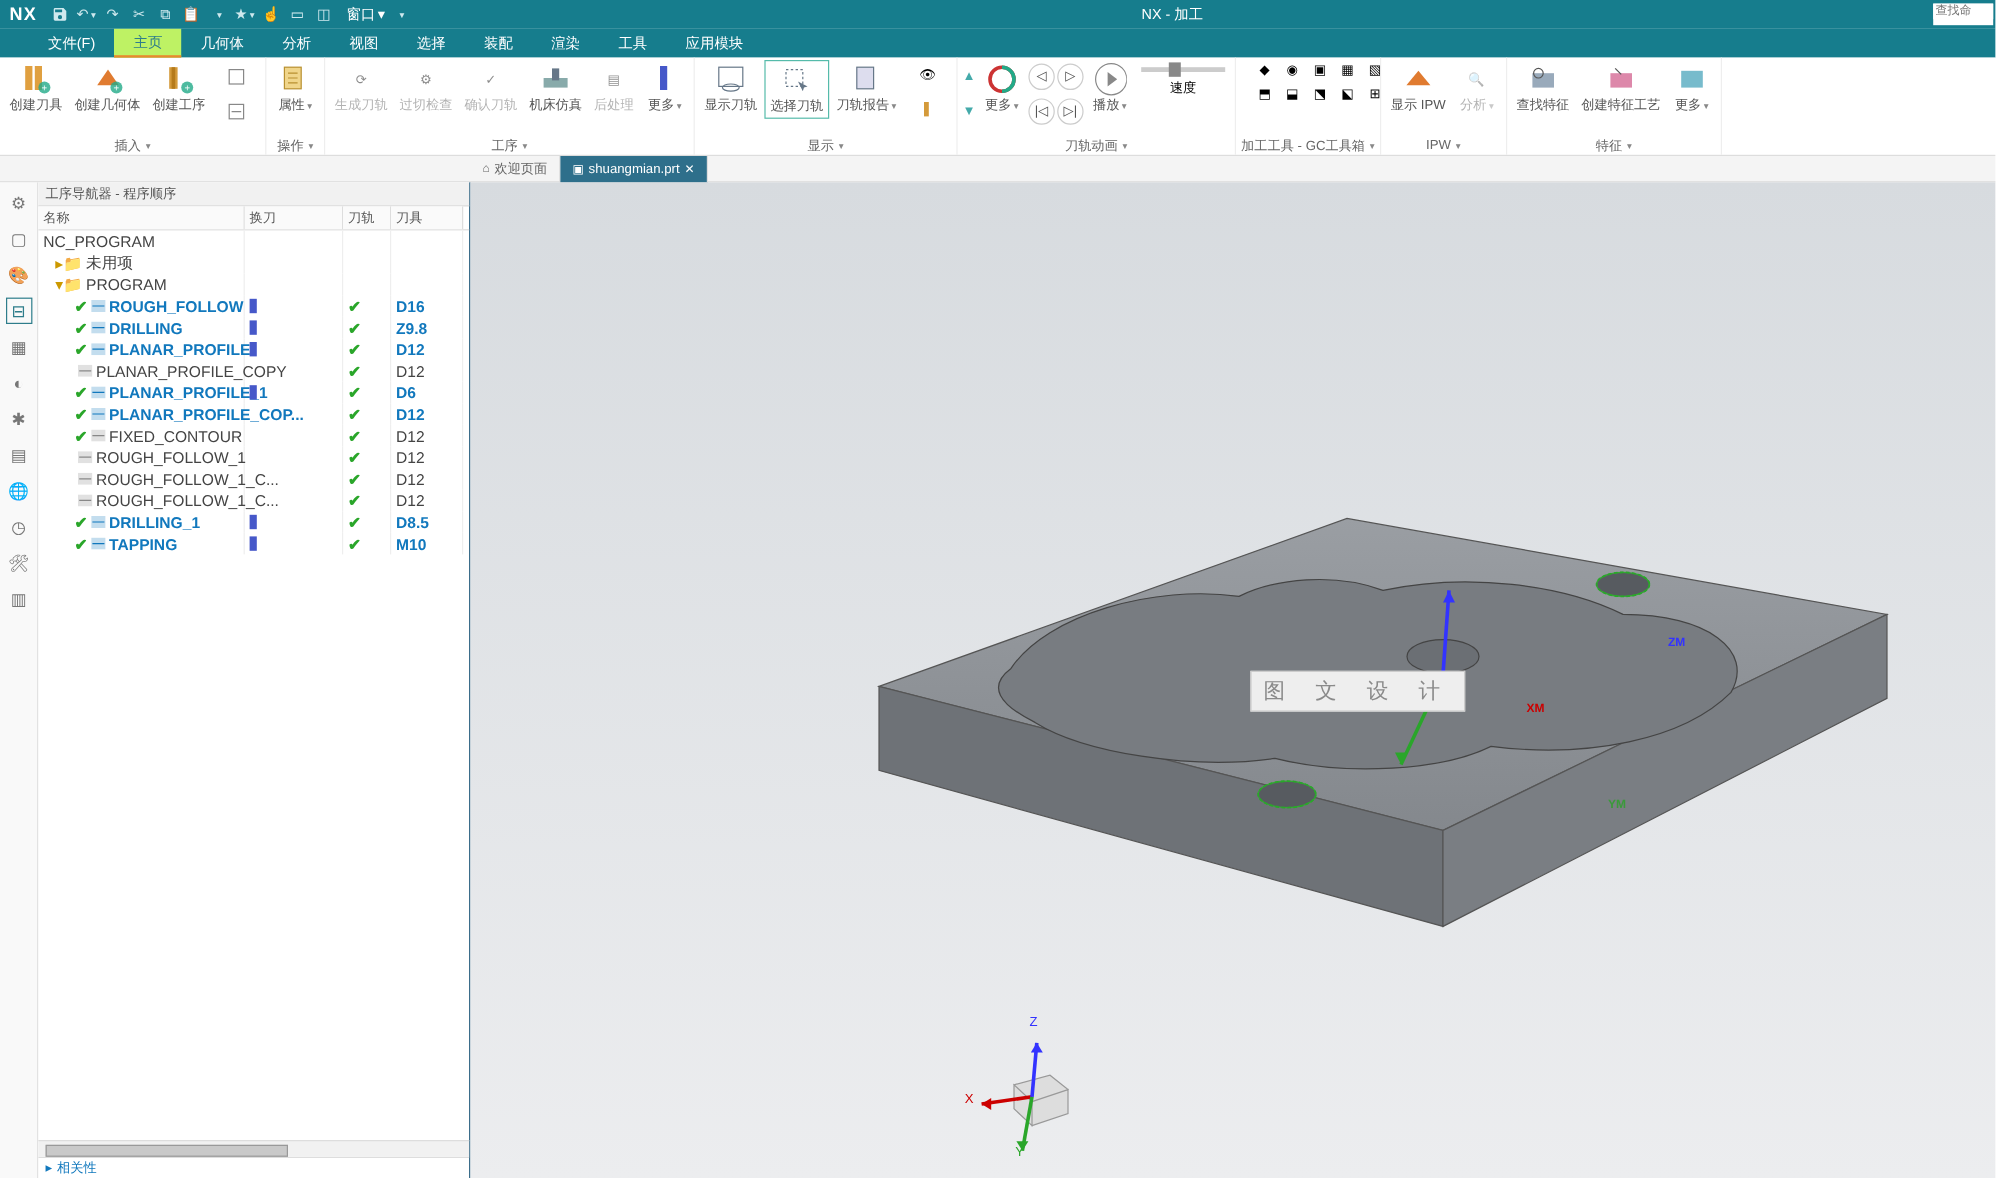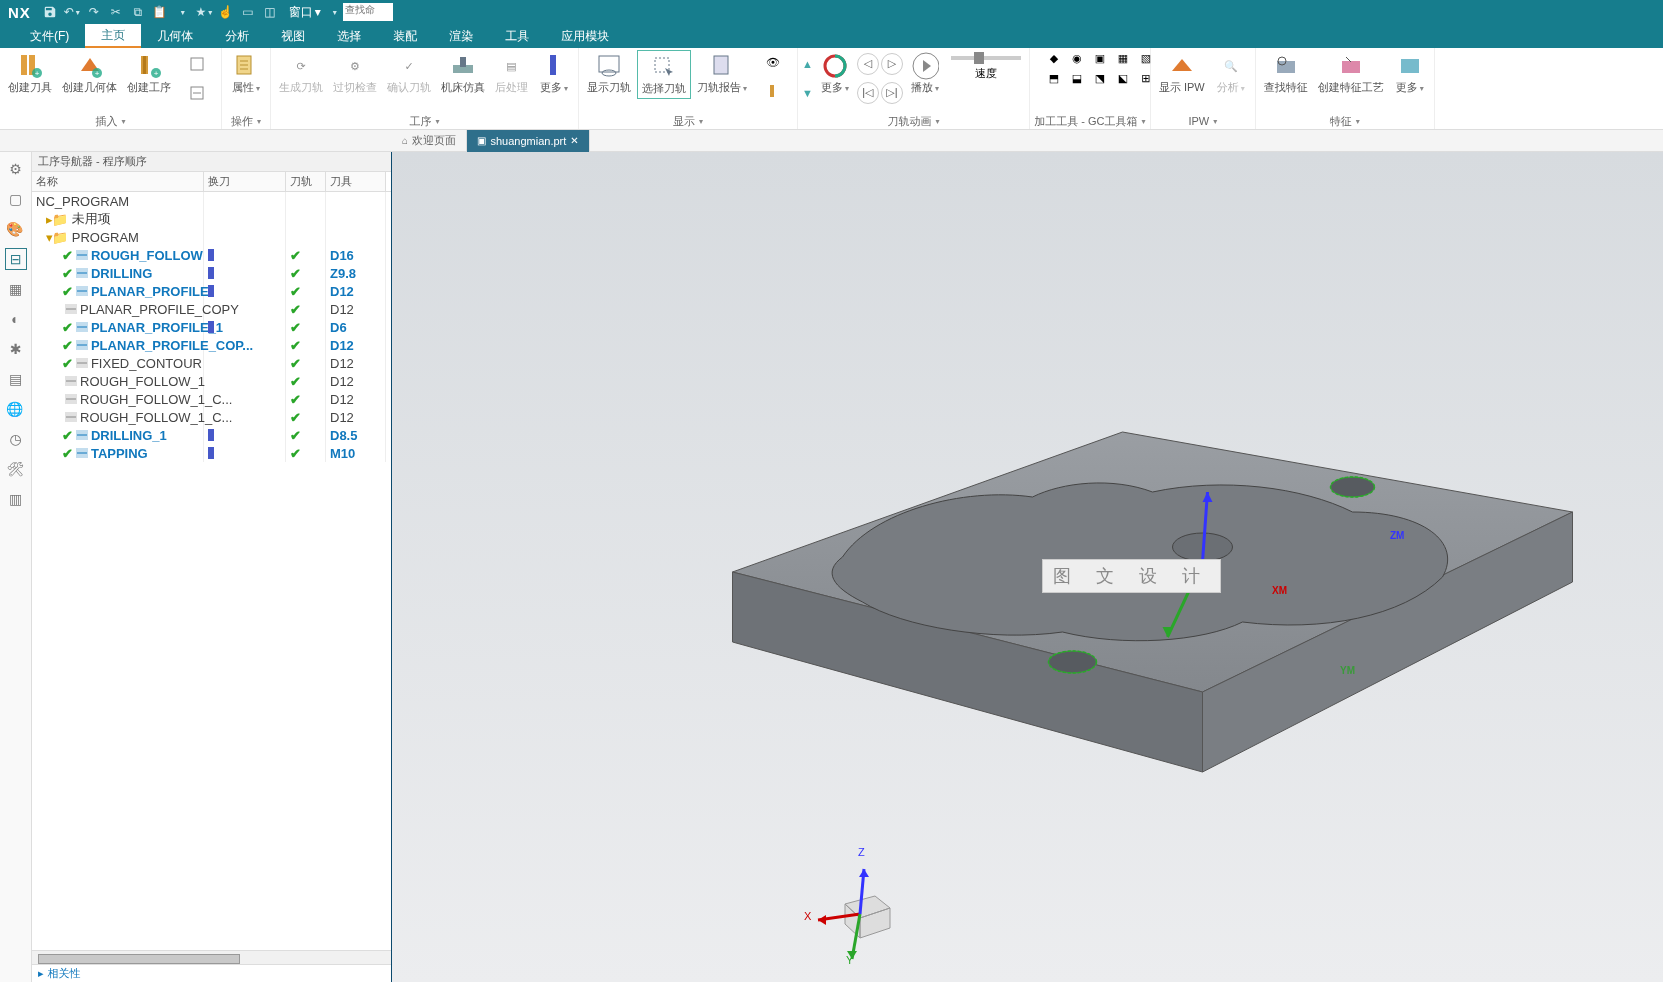--- a/index.html
+++ b/index.html
@@ -9,23 +9,23 @@
 .titlebar { height: 24px; background: #167D8D; display: flex; align-items: center; color: #fff; }
 .titlebar .nx-logo { font-weight: bold; font-size: 15px; padding: 0 8px; letter-spacing: 1px; }
 .titlebar .qat { display: flex; gap: 4px; padding-left: 2px; align-items: center; }
 .qat .qicon { width: 18px; height: 18px; display: flex; align-items: center; justify-content: center; color: #cfe9ee; font-size: 12px; cursor: pointer; }
 .window-dd { margin-left: 6px; display: flex; align-items: center; gap: 2px; color: #fff; font-size: 12px; }
 .titlebar .title-center { flex: 1; text-align: center; font-size: 12px; }
 .titlebar .search { width: 50px; height: 18px; background: #fff; margin-right: 2px; }
 .titlebar .search input { width: 100%; border: none; font-size: 10px; padding: 1px 2px; color:#888; }
 
 
-.menubar { height: 24px; background: #167D8D; display: flex; align-items: center; padding-left: 14px; gap: 0; color: #fff; }
+.menubar { height: 24px; background: #167D8D; display: flex; align-items: center; padding-left: 24px; gap: 0; color: #fff; }
 .menubar .menu-item { padding: 0 16px; font-size: 12px; height: 24px; display: flex; align-items: center; cursor: pointer; }
-.menubar .menu-item.active { background: #ffffff; color: #2E7D8B; border-bottom: 2px solid #E88A2D; }
+.menubar .menu-item.active { background: #bef264; color: #2E7D8B; border-bottom: 2px solid #E88A2D; }
 
 
 .ribbon { height: 82px; background: #fff; border-bottom: 1px solid #ddd; display: flex; }
 .ribbon-group { display: flex; flex-direction: column; border-right: 1px solid #eee; position: relative; padding: 2px 4px 0 4px; }
 .ribbon-group .buttons { display: flex; flex: 1; align-items: flex-start; gap: 2px; }
 .ribbon-group .grp-label { font-size: 11px; color: #666; text-align: right; padding: 1px 0; height: 16px; display:flex; align-items:center; justify-content:center; gap:2px;}
 .rbtn { display: flex; flex-direction: column; align-items: center; justify-content: flex-start; min-width: 40px; padding: 2px 4px; cursor: pointer; }
 .rbtn.disabled { opacity: 0.45; cursor: default; }
 .rbtn .ricon { width: 28px; height: 28px; display: flex; align-items: center; justify-content: center; }
 .rbtn .rlabel { font-size: 11px; color: #555; margin-top: 0px; text-align: center; white-space: nowrap; }
@@ -99,20 +99,21 @@
     <span class="qicon dd-tri-w">★</span>
     <span class="qicon">☝</span>
     <span class="qicon">▭</span>
     <span class="qicon">◫</span>
     <div class="window-dd">
         <span>窗口</span>
         <span>▾</span>
       </div>
     <span class="qicon dd-tri-w"></span>
   </div>
+  <div class="title-center">NX - 加工</div>
   <div class="search"><input placeholder="查找命" style=""></div>
 </div>
 
 <div class="menubar">
   <div class="menu-item">文件(F)</div>
   <div class="menu-item active">主页</div>
   <div class="menu-item">几何体</div>
   <div class="menu-item">分析</div>
   <div class="menu-item">视图</div>
   <div class="menu-item">选择</div>

